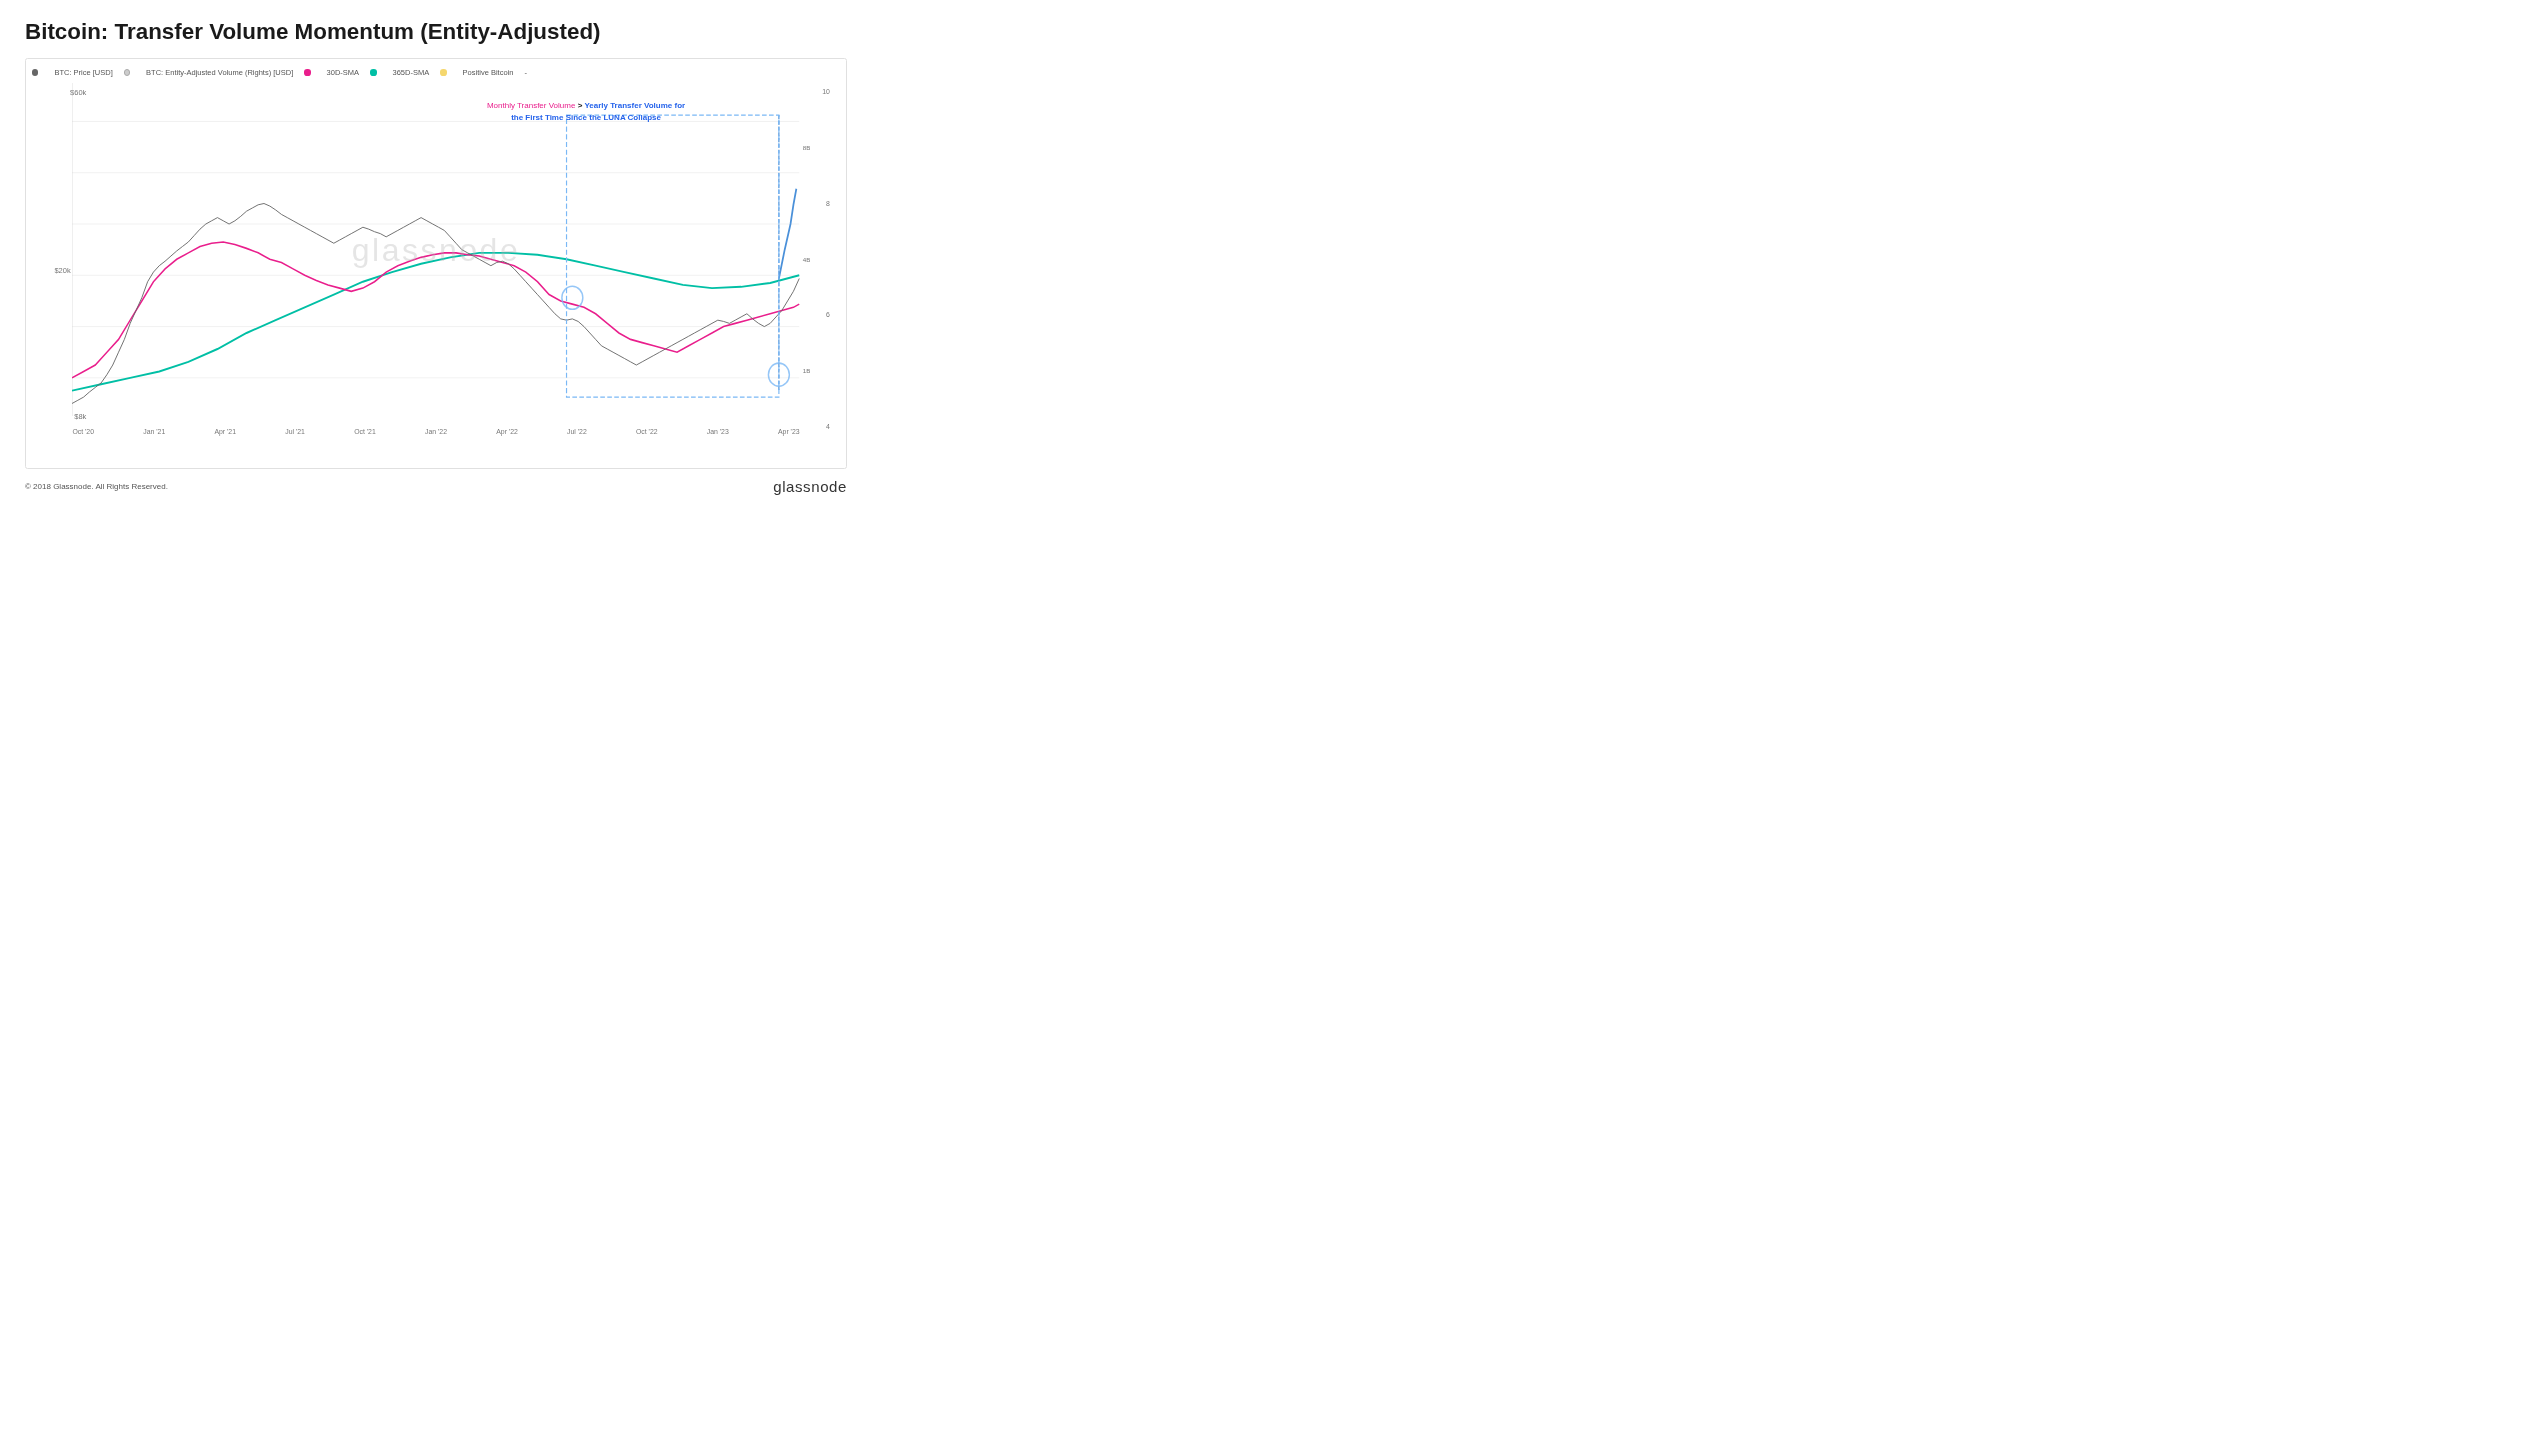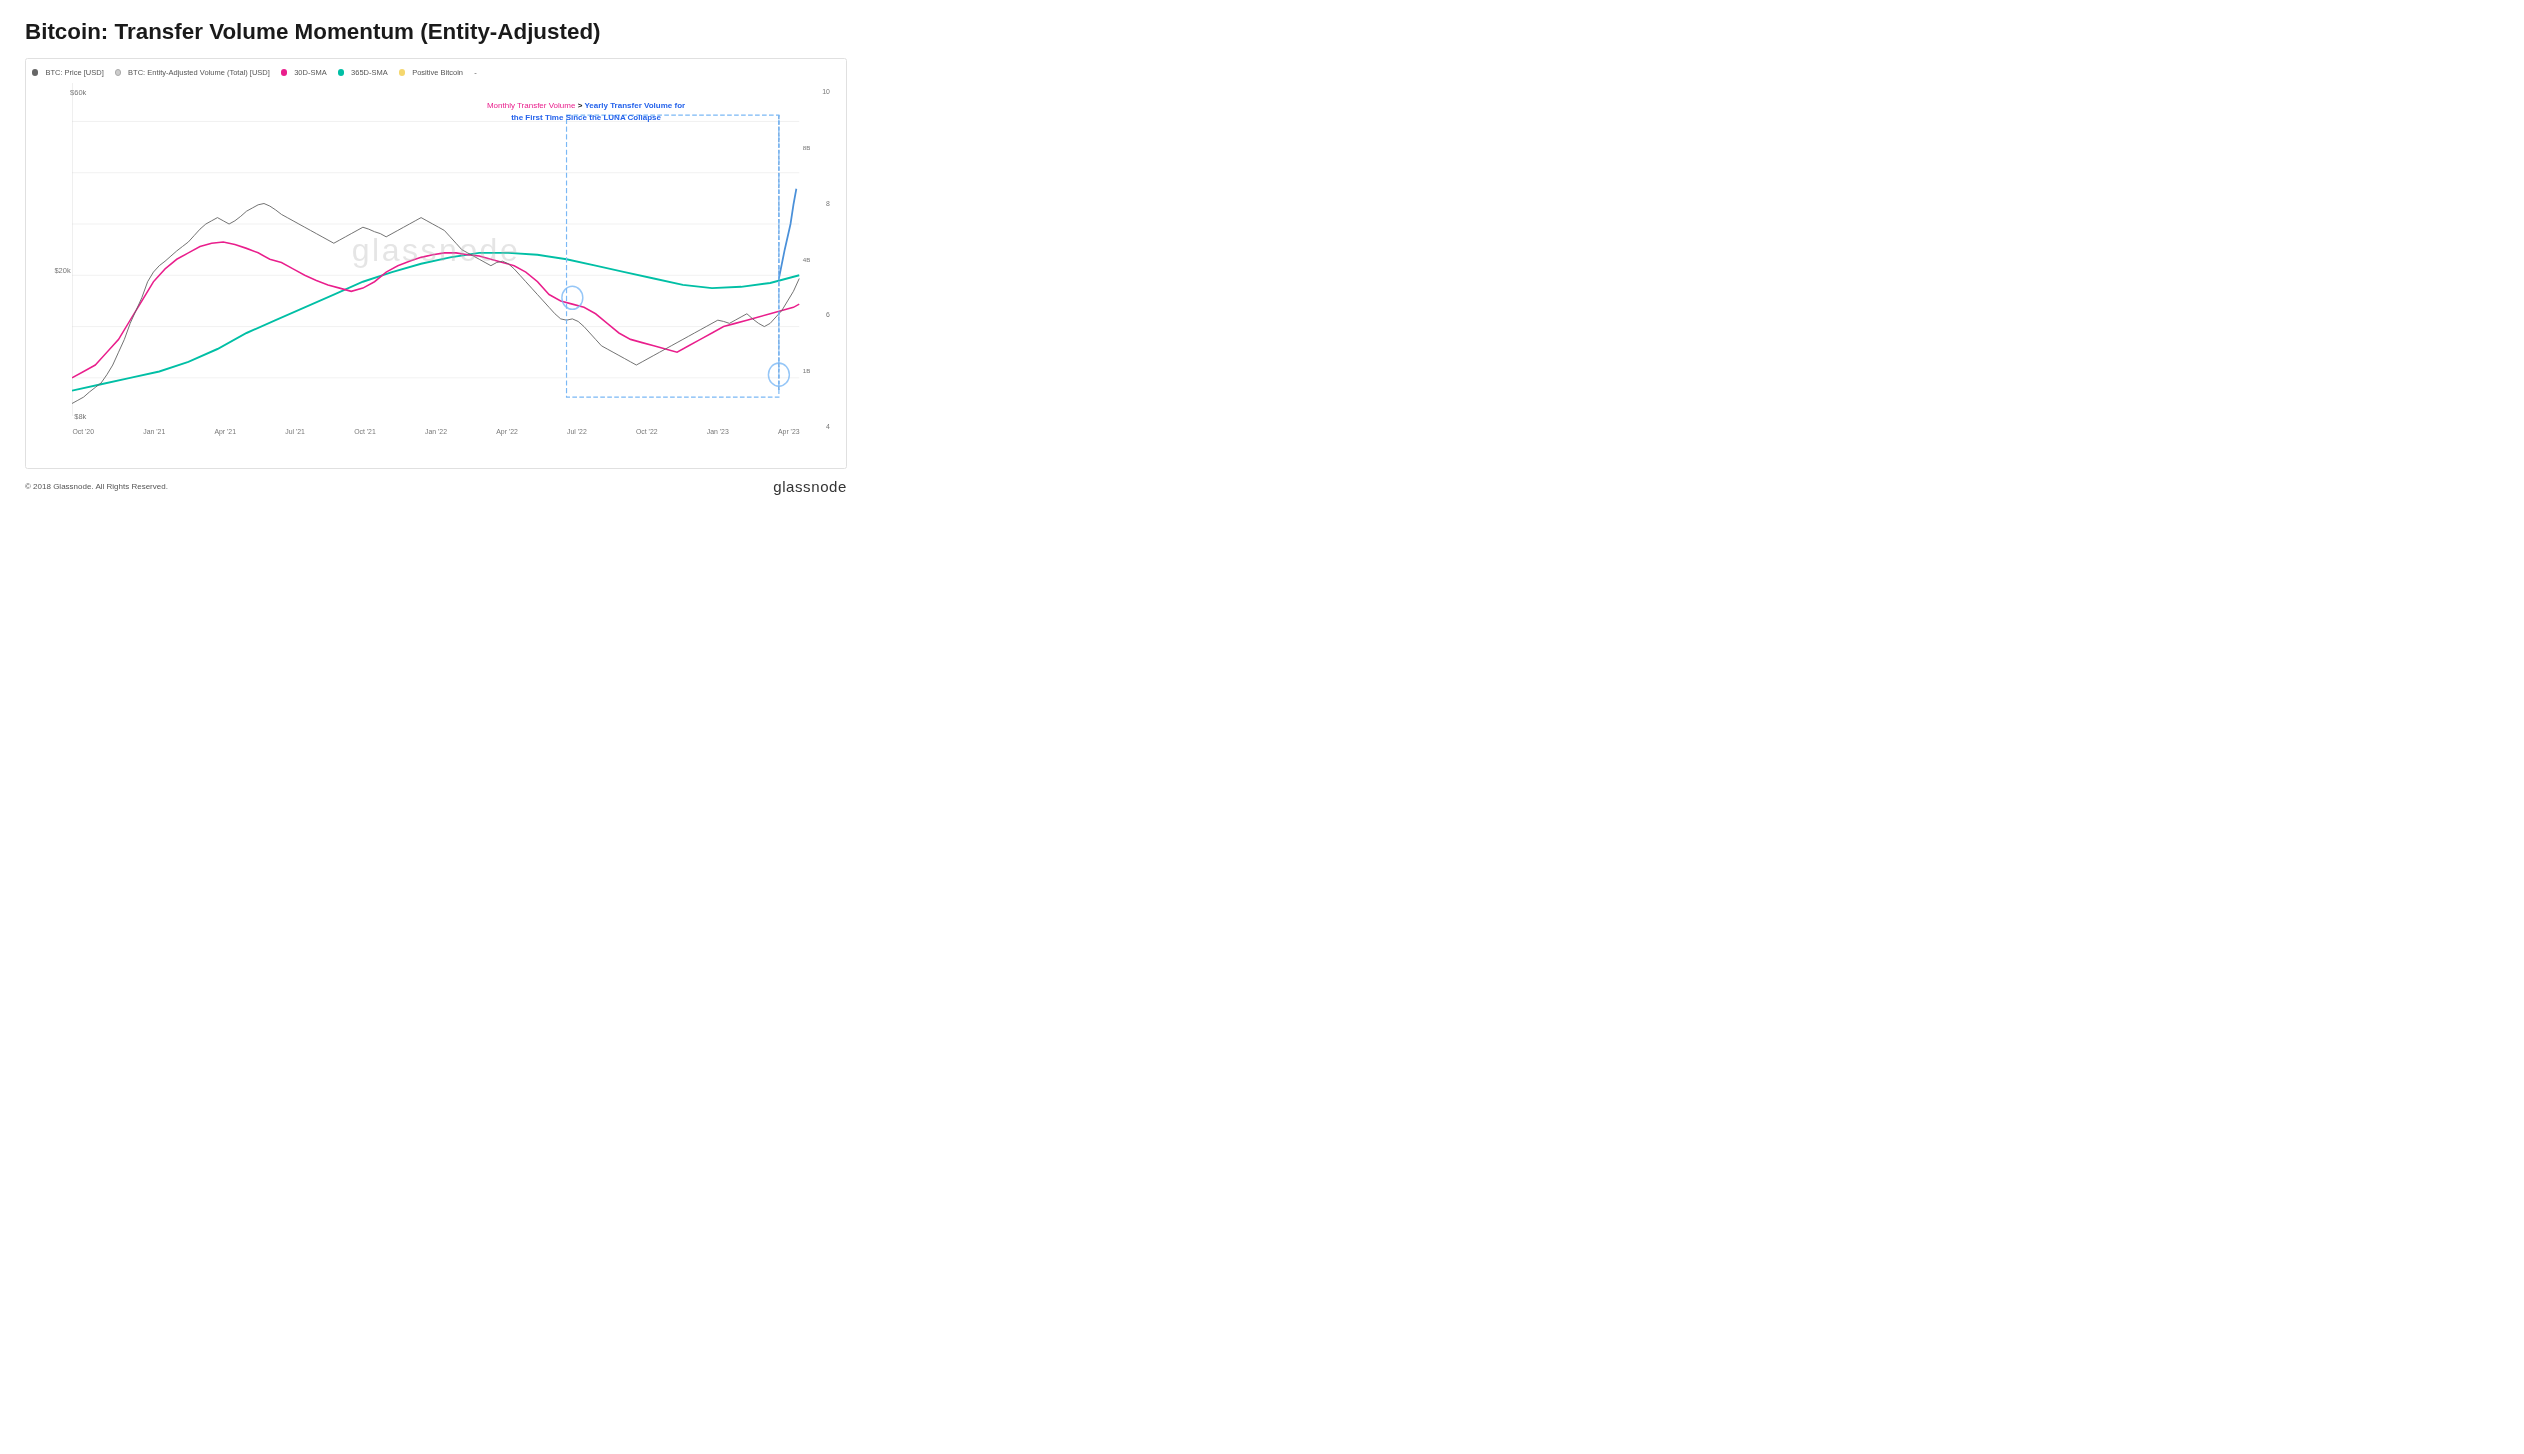--- a/index.html
+++ b/index.html
@@ -34,21 +34,21 @@
       gap: 11.2px;
       font-size: 7.5px;
       color: #555;
       margin-bottom: 6.2px;
       flex-wrap: wrap;
     }
 
     .legend-item {
       display: flex;
       align-items: center;
-      gap: 7px;
+      gap: 16px;
     }
 
     .legend-dot {
       width: 6.2px;
       height: 6.2px;
       border-radius: 50%;
     }
 
     .chart-svg {
       width: 100%;
@@ -95,21 +95,21 @@
 
 <div class="chart-container">
 
   <div class="legend">
     <div class="legend-item">
       <div class="legend-dot" style="background:#666;"></div>
       <span>BTC: Price [USD]</span>
     </div>
     <div class="legend-item">
       <div class="legend-dot" style="background:#ccc;border:0.6px solid #aaa;"></div>
-      <span>BTC: Entity-Adjusted Volume (Total) [USD]</span>
+      <span>BTC: Entity-Adjusted Volume (Rights) [USD]</span>
     </div>
     <div class="legend-item">
       <div class="legend-dot" style="background:#e91e8c;"></div>
       <span>30D-SMA</span>
     </div>
     <div class="legend-item">
       <div class="legend-dot" style="background:#00bfa5;"></div>
       <span>365D-SMA</span>
     </div>
     <div class="legend-item">

